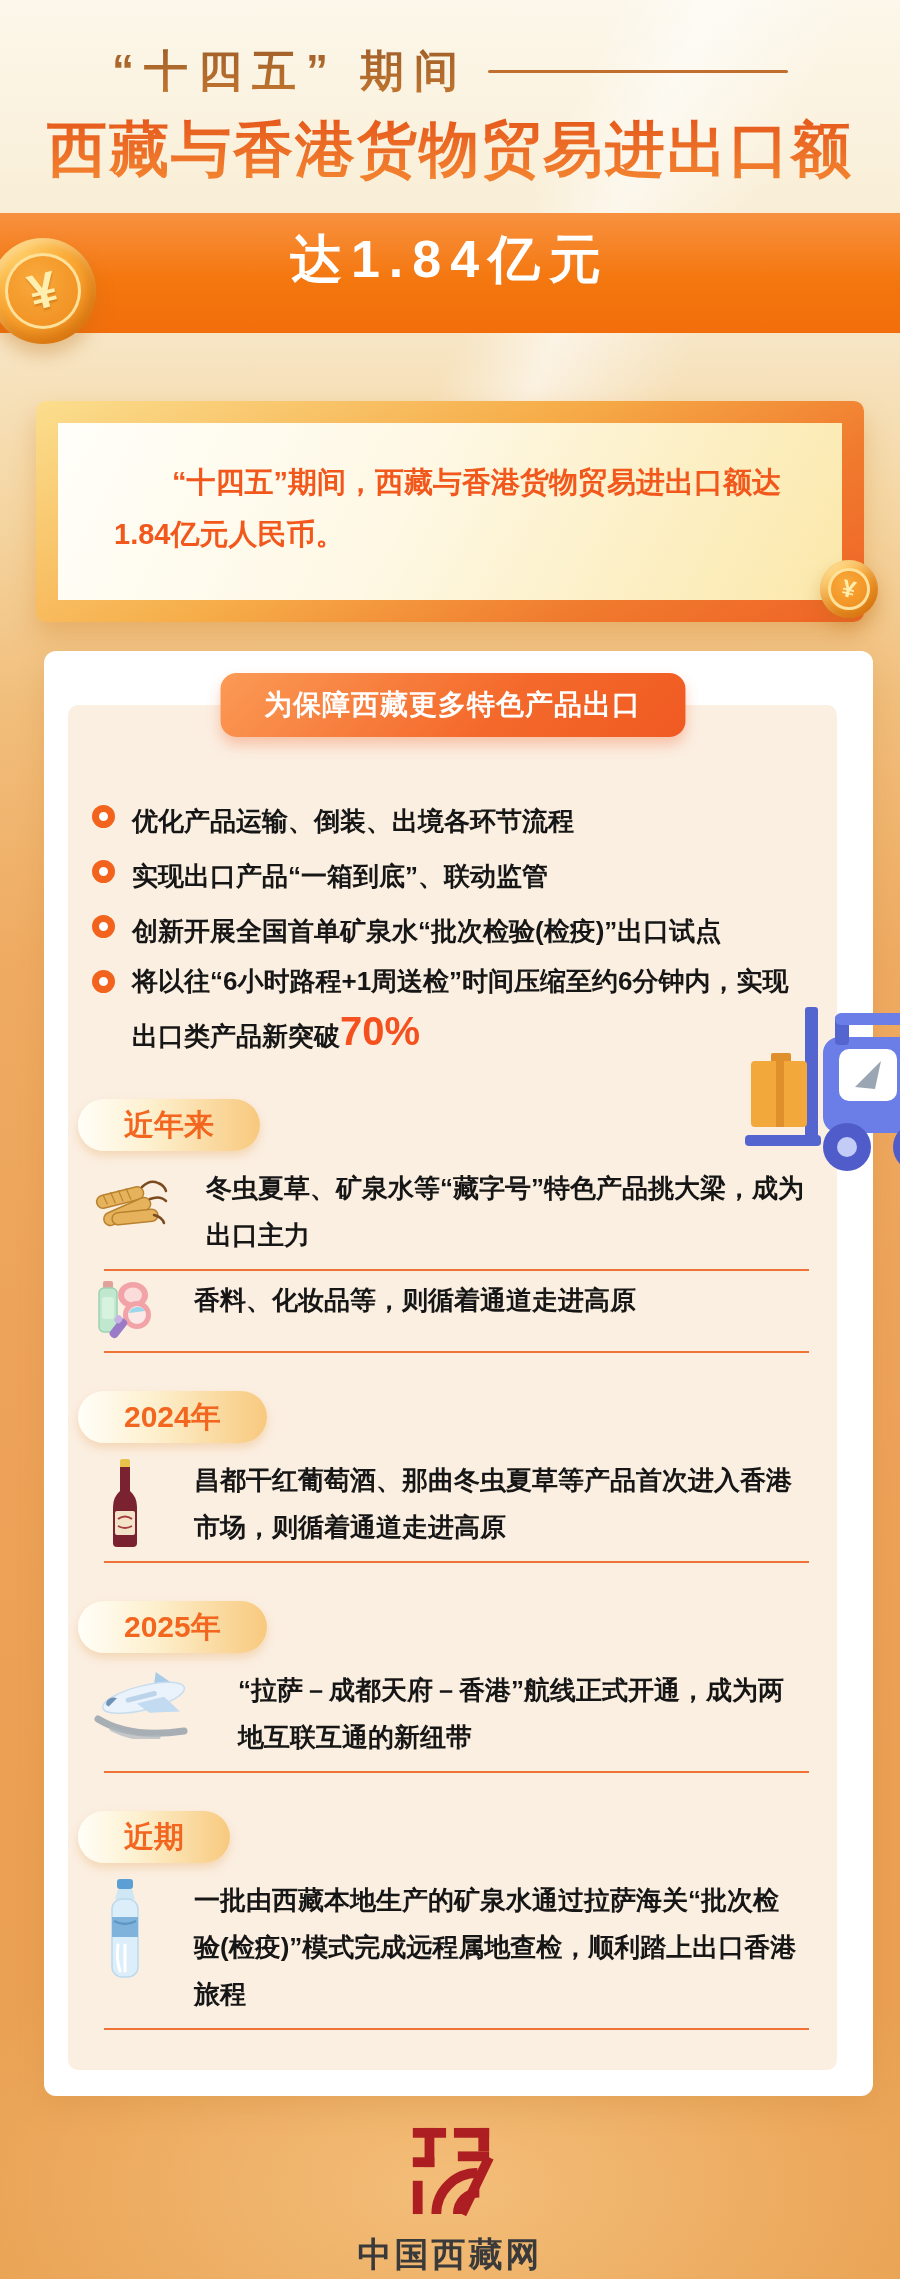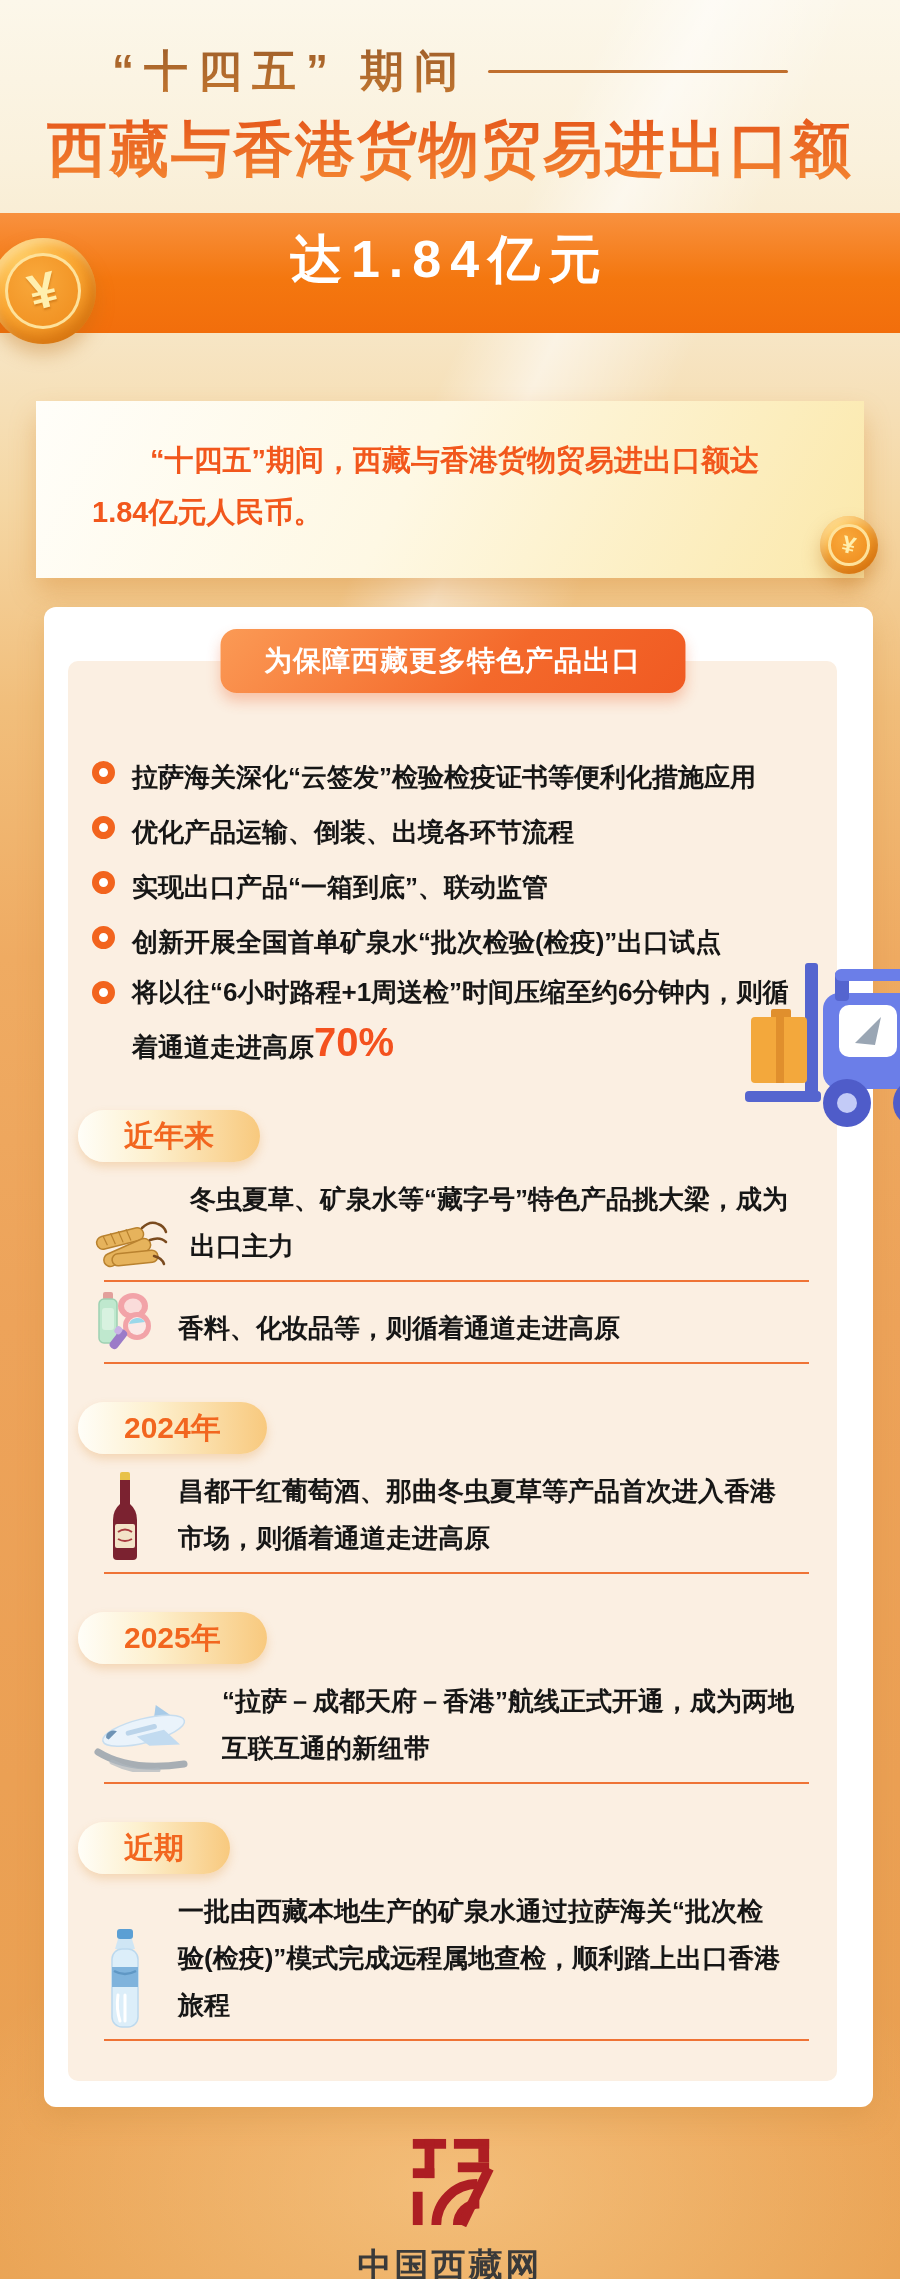--- a/index.html
+++ b/index.html
@@ -37,21 +37,21 @@
         box-shadow:inset -5px -9px 14px rgba(175,85,0,.38), inset 4px 6px 8px rgba(255,240,190,.55), 0 10px 18px rgba(190,110,20,.35);}
   .coin .ring{display:flex;align-items:center;justify-content:center;border-radius:50%;
         border:3px solid rgba(255,238,175,.85);width:72%;height:72%;
         background:radial-gradient(circle at 40% 35%,#F9A93C,#EF8C1C);}
   .coin-lg{top:238px;left:-10px;width:106px;height:106px;}
   .coin-lg .yuan{font-size:50px;font-weight:700;color:#FFEFAE;transform:rotate(-14deg);text-shadow:0 2px 2px rgba(170,85,0,.4);}
   .coin-sm{right:-14px;bottom:4px;width:58px;height:58px;}
   .coin-sm .yuan{font-size:24px;font-weight:700;color:#FFEFAE;transform:rotate(14deg);}
 
   
-  .sum-card{position:relative;margin:68px 36px 0;border-radius:10px;
+  .sum-card{position:relative;margin:68px 36px 0;padding:22px;border-radius:10px;
             background:linear-gradient(150deg,#FBDE8E 0%,#F6AC48 45%,#F07A2E 75%,#EF6326 100%);
             box-shadow:0 14px 26px rgba(210,130,40,.35);}
   .sum-inner{background:linear-gradient(118deg,#FFFEF9 0%,#FEF8E4 45%,#FBE8AA 100%);
              padding:34px 60px 40px 56px;}
   .sum-inner p{margin:0;font-size:29px;line-height:1.78;font-weight:700;color:#F2571C;text-indent:2em;}
 
   
   .main-card{position:relative;margin:29px 27px 0 44px;background:#ffffff;border-radius:12px;
              padding:54px 36px 26px 24px;box-shadow:0 12px 26px rgba(205,140,60,.30);}
   .panel{position:relative;background:#FBEFE2;border-radius:10px;padding:40px 28px 36px 24px;}
@@ -65,21 +65,21 @@
   .bullets li{position:relative;padding-left:40px;font-size:26px;line-height:50px;
               font-weight:700;color:#161616;}
   .ringdot{position:absolute;left:0;top:14px;width:23px;height:23px;border-radius:50%;
            border:7px solid #F2641E;background:#fff;}
   .hl{font-size:40px;color:#F4511E;font-weight:700;}
 
   .tag-pill{width:fit-content;margin:38px 0 14px -14px;padding:0 46px;height:52px;line-height:52px;
             font-size:30px;font-weight:700;color:#F2661F;border-radius:26px;
             background:linear-gradient(90deg,#FFFEF8 0%,#FDF0CE 40%,#F8C97E 100%);
             box-shadow:0 5px 10px rgba(225,150,65,.28);}
-  .row{display:flex;align-items:flex-end;gap:20px;margin:6px 0 10px;}
+  .row{display:flex;align-items:flex-start;gap:36px;margin:6px 0 10px;}
   .row-icon{flex:0 0 66px;display:flex;justify-content:center;align-items:center;}
   .row-text{margin:0;font-size:26px;line-height:47px;font-weight:700;color:#161616;max-width:604px;}
   .divider{border:none;border-top:2px solid #EF7336;margin:8px 0 4px 12px;}
 
   .forklift{position:absolute;top:302px;right:-88px;z-index:3;}
 
   
   .ftr{margin-top:30px;text-align:center;}
   .site-name{margin:12px 0 0;font-size:34px;font-weight:700;color:#3A3A3A;letter-spacing:3px;}
 </style>
@@ -117,37 +117,33 @@
   </section>
 
   <section class="main-card">
     <div class="panel">
 
       <div class="panel-pill">为保障西藏更多特色产品出口</div>
 
       <ul class="bullets">
         <li>
           <span class="ringdot"></span>
-          <span>拉萨海关深化“云签发”检验检疫证书等便利化措施应用</span><span class="hl"></span>
-        </li>
-        <li>
-          <span class="ringdot"></span>
           <span>优化产品运输、倒装、出境各环节流程</span><span class="hl"></span>
         </li>
         <li>
           <span class="ringdot"></span>
           <span>实现出口产品“一箱到底”、联动监管</span><span class="hl"></span>
         </li>
         <li>
           <span class="ringdot"></span>
           <span>创新开展全国首单矿泉水“批次检验(检疫)”出口试点</span><span class="hl"></span>
         </li>
         <li>
           <span class="ringdot"></span>
-          <span>将以往“6小时路程+1周送检”时间压缩至约6分钟内，则循着通道走进高原</span><span class="hl">70%</span>
+          <span>将以往“6小时路程+1周送检”时间压缩至约6分钟内，实现出口类产品新突破</span><span class="hl">70%</span>
         </li>
       </ul>
 
       <div class="forklift">
         <svg width="182" height="168" viewBox="0 0 182 168">
           <rect x="62" y="0" width="13" height="136" rx="3" fill="#5565CF"></rect>
           <rect x="2" y="128" width="76" height="11" rx="4" fill="#5565CF"></rect>
           <rect x="28" y="46" width="20" height="10" rx="2" fill="#E08F2D"></rect>
           <rect x="8" y="54" width="56" height="66" rx="4" fill="#F3A83C"></rect>
           <rect x="33" y="54" width="8" height="66" fill="#E08F2D"></rect>

